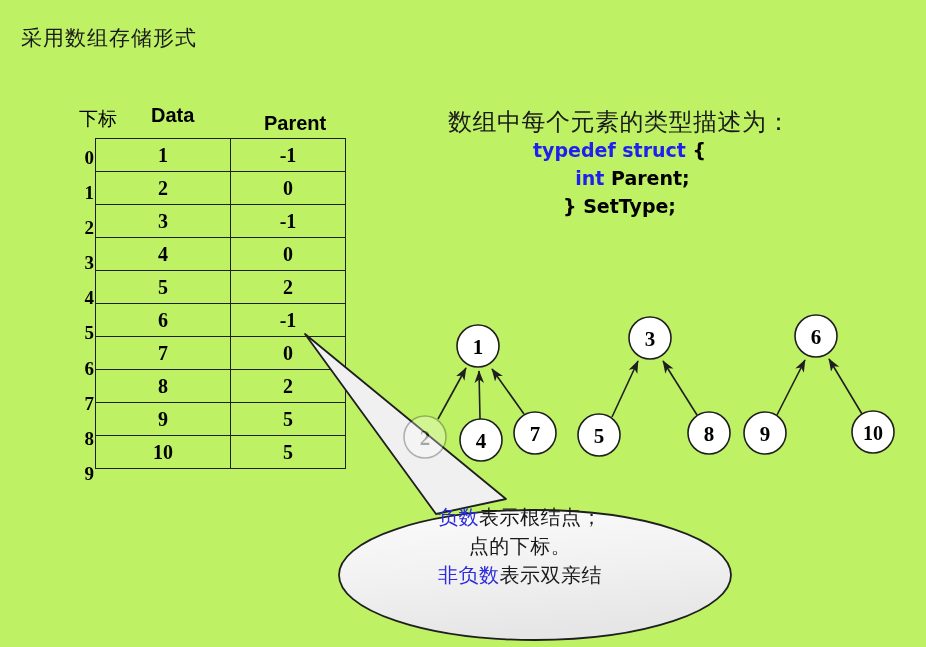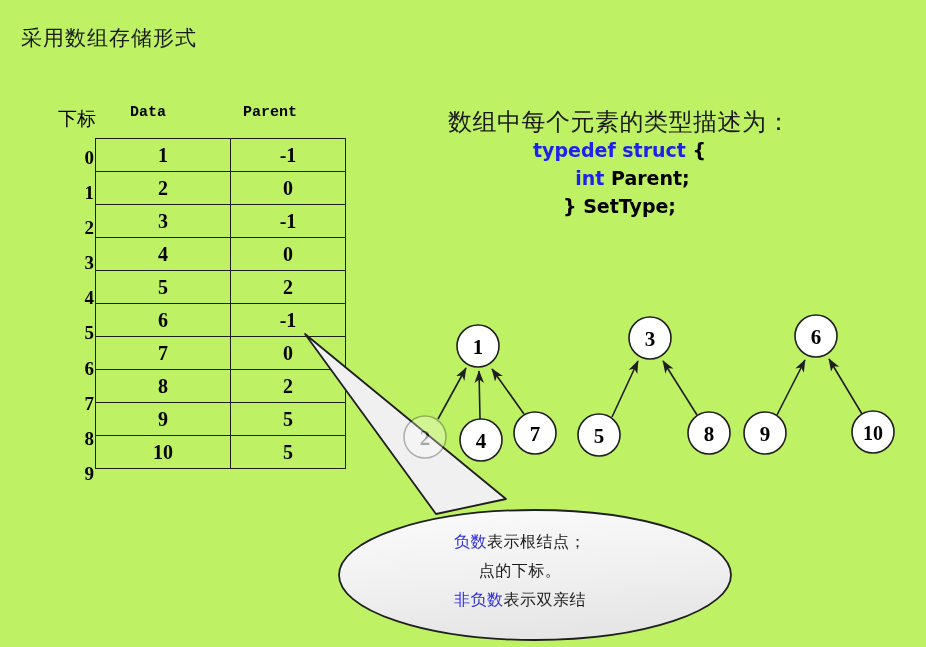--- a/index.html
+++ b/index.html
@@ -31,32 +31,33 @@
 
   
   #table-block {
     position: absolute;
     left: 58px;
     top: 104px;
   }
   .tbl-head {
     position: relative;
     height: 34px;
+    margin-left: 21px;
   }
   .th {
     position: absolute;
-    font-family: Liberation Mono, monospace;
+    font-family: Liberation Sans, sans-serif;
     font-weight: bold;
-    font-size: 15px;
+    font-size: 20px;
     color: #000;
     white-space: nowrap;
   }
   .th-index { left: 0px;  top: 2px; font-family: "DejaVu Sans","Liberation Sans",sans-serif; font-weight:400; font-size:19px;}
   .th-data   { left: 72px; top: 0px; }
-  .th-parent { left: 185px; top: 0px; }
+  .th-parent { left: 185px; top: 8px; }
 
   table.arr {
     border-collapse: collapse;
     table-layout: fixed;
     margin-left: 37px;
     margin-top: 0px;
   }
   table.arr td {
     border: 1.6px solid #1f1f1f;
     height: 32px;
@@ -114,25 +115,25 @@
   #forest {
     position: absolute;
     left: 0;
     top: 0;
   }
 
   
   #callout-text {
     position: absolute;
     left: 355px;
-    top: 527px;
+    top: 503px;
     width: 330px;
     text-align: center;
     font-family: "DejaVu Sans", "Liberation Sans", sans-serif;
-    font-size: 16px;
+    font-size: 20px;
     line-height: 29px;
     color: #1a1a1a;
     letter-spacing: 0.5px;
     pointer-events: none;
   }
   #callout-text .hl { color: #2b2bdd; }
   .co-line { white-space: nowrap; }
 </style>
 </head>
 <body>

